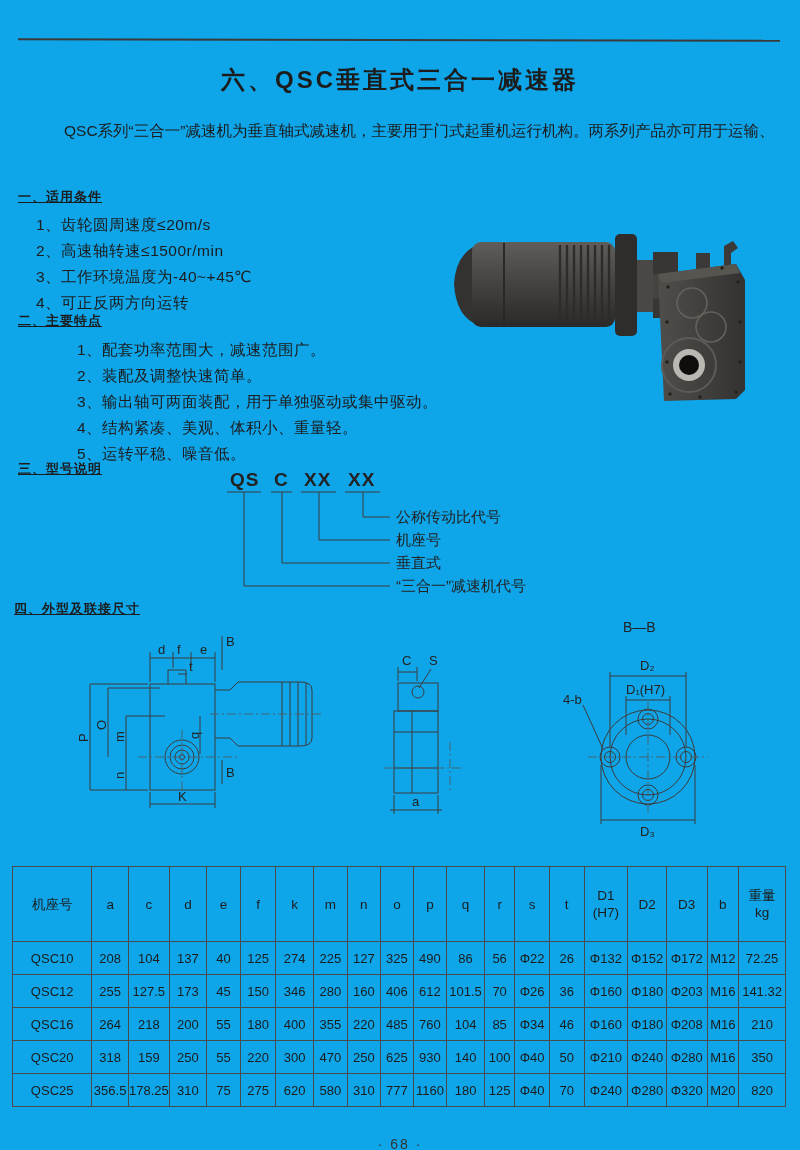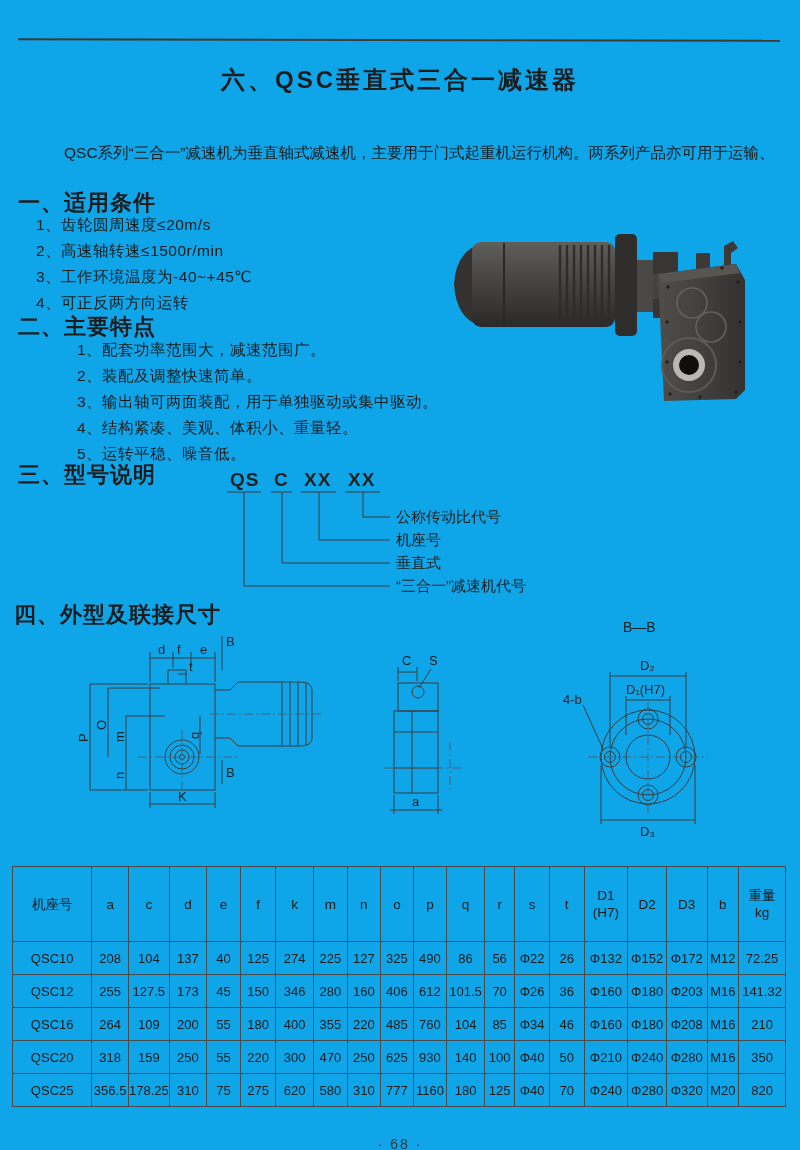--- a/index.html
+++ b/index.html
@@ -6,22 +6,22 @@
   .page{
     position:relative;width:800px;height:1150px;margin:0 auto;
     background:#0ea5e9;
     font-family:"Liberation Sans","DejaVu Sans",sans-serif;
     color:#1c1c1c;overflow:hidden;
   }
   .top-rule{position:absolute;left:18px;top:39px;width:762px;height:2px;background:#3a3a3a;transform:rotate(0.12deg);}
   .doc-title{position:absolute;left:0;top:64px;width:100%;text-align:center;
     font-size:24px;font-weight:bold;letter-spacing:3px;}
   .intro{position:absolute;left:33px;top:116px;width:742px;font-size:15.5px;line-height:30px;}
-  .intro .l1{text-indent:2em;margin-top:22px;}
-  .sec-heading{position:absolute;font-size:22px;font-weight:bold;letter-spacing:1px;}
+  .intro .l1{text-indent:2em;}
+  .sec-heading{position:absolute;font-size:13px;font-weight:bold;letter-spacing:1px;text-decoration:underline;}
   .plain-list{list-style:none;margin:0;padding:0;position:absolute;
     font-size:15.5px;line-height:26px;letter-spacing:0.5px;}
   .photo-wrap{position:absolute;left:440px;top:222px;width:330px;height:225px;}
   .model-svg{position:absolute;left:200px;top:462px;}
   .draw-svg{position:absolute;left:60px;top:612px;}
   .dim-table{position:absolute;left:12px;top:866px;width:774px;
     border-collapse:collapse;table-layout:fixed;}
   .dim-table th,.dim-table td{
     border:1px solid #4a4a4a;text-align:center;vertical-align:middle;
     font-size:13px;font-weight:normal;padding:0;overflow:hidden;}
@@ -359,21 +359,21 @@
           <td>36</td>
           <td>Φ160</td>
           <td>Φ180</td>
           <td>Φ203</td>
           <td>M16</td>
           <td>141.32</td>
         </tr>
         <tr>
           <td>QSC16</td>
           <td>264</td>
-          <td>109</td>
+          <td>218</td>
           <td>200</td>
           <td>55</td>
           <td>180</td>
           <td>400</td>
           <td>355</td>
           <td>220</td>
           <td>485</td>
           <td>760</td>
           <td>104</td>
           <td>85</td>

